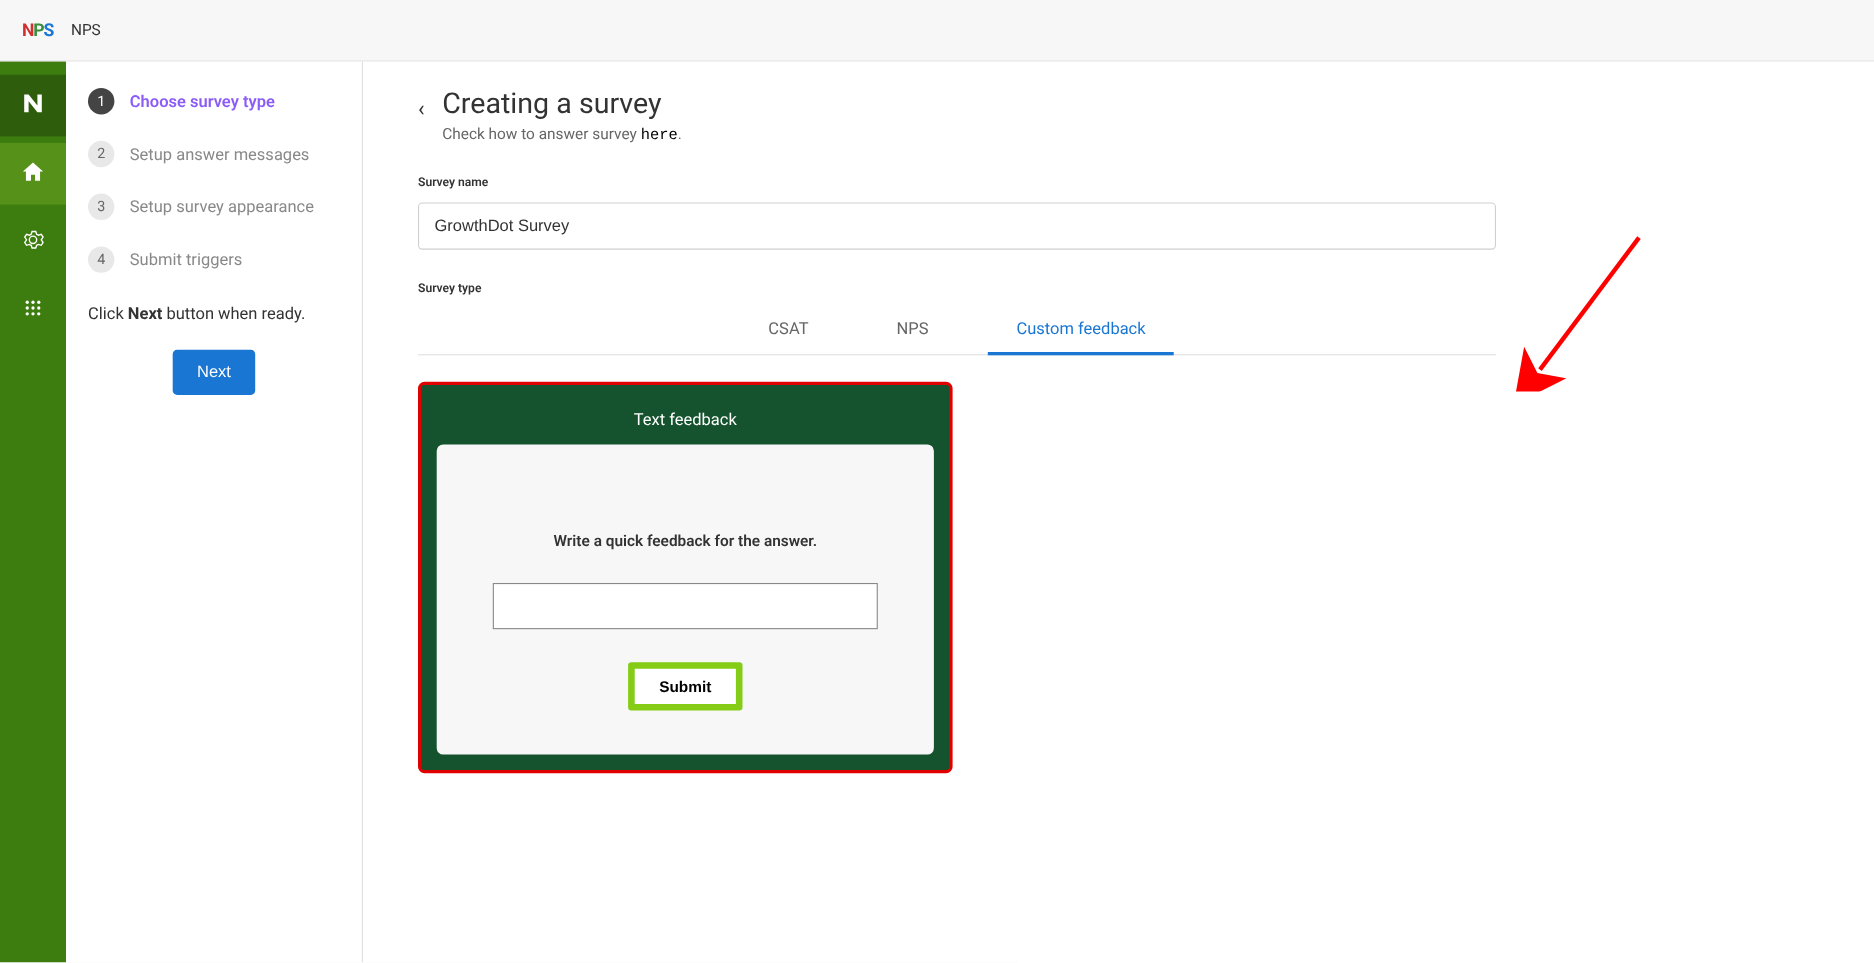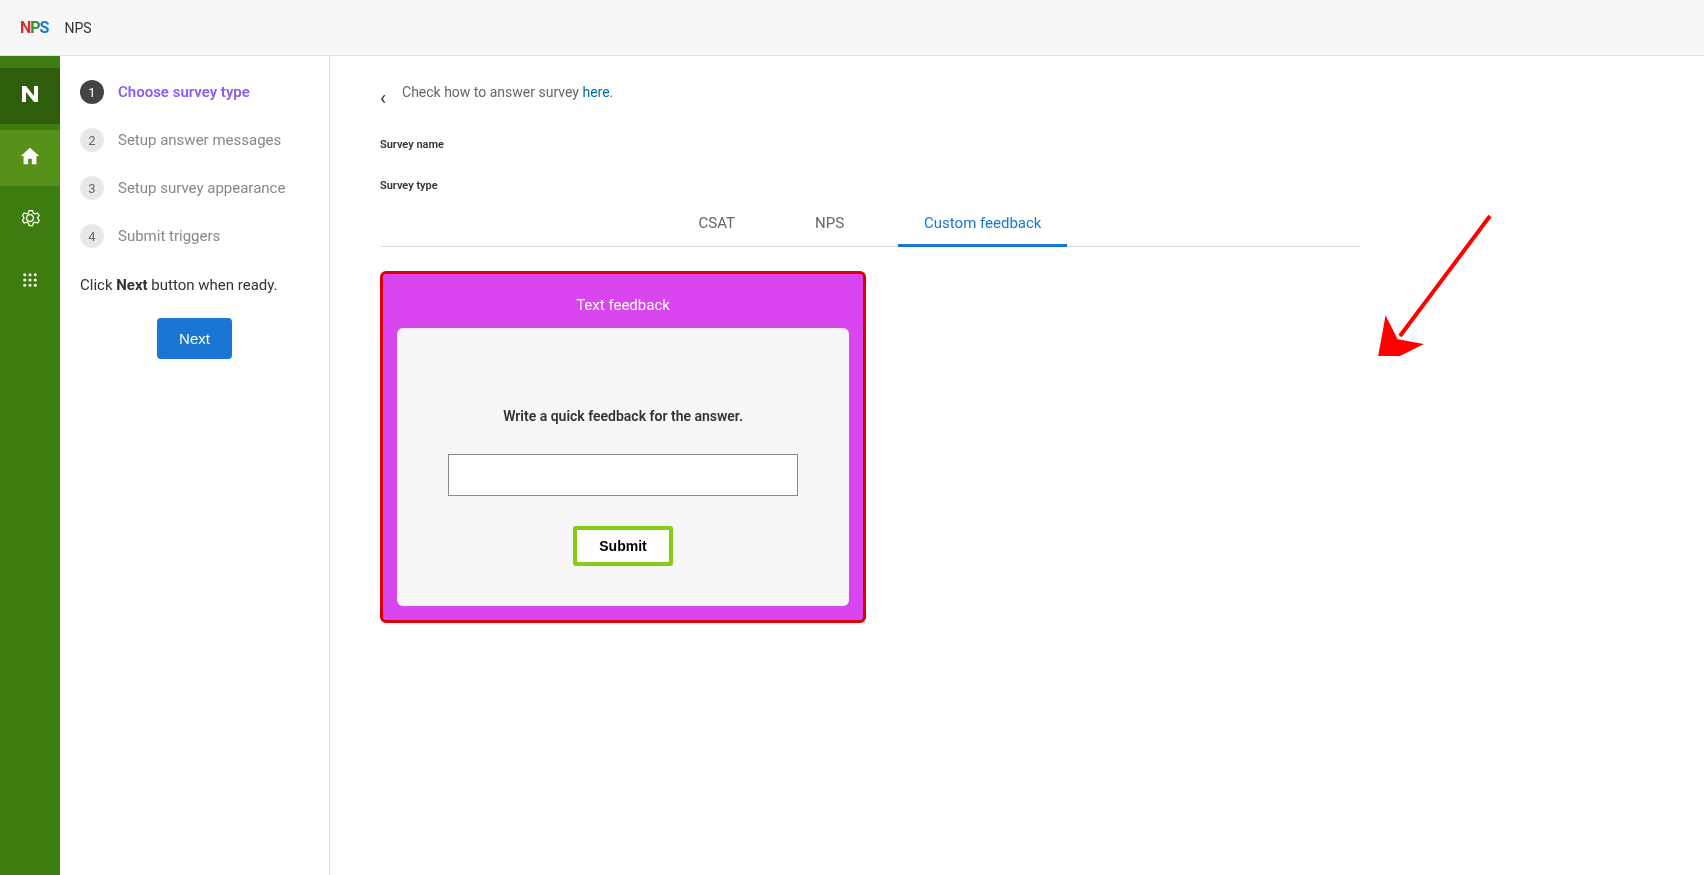--- a/index.html
+++ b/index.html
@@ -31,36 +31,36 @@
 .hint { margin-top: 28px; font-size: 15px; color: #333; }
 .hint strong { font-weight: 700; }
 .next-wrap { text-align: center; margin-top: 24px; }
 .next-btn { background: #1976d2; color: #fff; border: none; padding: 12px 22px; font-size: 15px; border-radius: 4px; cursor: pointer; }
 
 .main { flex: 1; background: #fff; padding: 24px 50px; position: relative; }
 .page-title-row { display: flex; align-items: flex-start; gap: 16px; }
 .back-chev { font-size: 20px; color: #333; cursor: pointer; padding-top: 6px; }
 .page-title { font-size: 26px; color: #333; font-weight: 400; }
 .page-sub { font-size: 14px; color: #666; margin-top: 4px; }
-.page-sub a { color: #0369a1; text-decoration: none; }
+.page-sub a { color: #000000; text-decoration: none; font-family: Liberation Mono, monospace; }
 
 .field-label { font-size: 11px; font-weight: 600; color: #333; margin-top: 28px; margin-bottom: 12px; }
 .survey-name-input { width: 100%; max-width: 980px; padding: 12px 14px; font-size: 15px; border: 1px solid #d0d0d0; border-radius: 4px; color: #333; }
 
 .tabs { display: flex; border-bottom: 1px solid #e0e0e0; max-width: 980px; margin-top: 10px; justify-content: center; gap: 68px; }
 .tab { padding: 10px 6px 14px; font-size: 15px; color: #666; cursor: pointer; position: relative; }
 .tab.active { color: #1976d2; }
 .tab.active::after { content: ''; position: absolute; left: -20px; right: -20px; bottom: -1px; height: 3px; background: #1976d2; }
 
-.preview-card { margin-top: 24px; width: 486px; border: 3px solid #e00000; border-radius: 6px; background: #d946ef; padding: 14px; }
+.preview-card { margin-top: 24px; width: 486px; border: 3px solid #e00000; border-radius: 6px; background: #14532d; padding: 14px; }
 .preview-card-title { text-align: center; color: #fff; font-size: 15px; padding: 8px 0 14px; }
 .preview-inner { background: #f7f7f7; border-radius: 6px; padding: 80px 30px 40px; text-align: center; }
 .feedback-prompt { font-size: 14px; color: #333; font-weight: 600; margin-bottom: 30px; }
 .feedback-input { width: 350px; height: 42px; border: 1px solid #888; background: #fff; margin: 0 auto; display: block; padding: 0 8px; }
-.submit-btn { margin-top: 30px; padding: 8px 22px; border: 4px solid #84cc16; background: #fff; font-size: 14px; font-weight: 600; cursor: pointer; border-radius: 3px; }
+.submit-btn { margin-top: 30px; padding: 8px 22px; border: 6px solid #84cc16; background: #fff; font-size: 14px; font-weight: 600; cursor: pointer; border-radius: 3px; }
 
 .arrow-annotation { position: absolute; left: 1040px; top: 140px; pointer-events: none; }
 </style>
 </head>
 <body>
 
 <div class="top-header">
   <span class="logo"><span class="n">N</span><span class="p">P</span><span class="s">S</span></span>
   <span class="title">NPS</span>
 </div>
@@ -130,27 +130,29 @@
     </div>
     <div class="next-wrap">
       <button class="next-btn">Next</button>
     </div>
   </div>
 
   <div class="main">
     <div class="page-title-row">
       <span class="back-chev">‹</span>
       <div>
+        <h1 class="page-title">Creating a survey</h1>
         <p class="page-sub">
           <span>Check how to answer survey </span><a href="#">here</a><span>.</span>
         </p>
       </div>
     </div>
 
     <div class="field-label">Survey name</div>
+    <input class="survey-name-input" type="text" value="GrowthDot Survey" style="">
 
     <div class="field-label">Survey type</div>
     <div class="tabs">
       <div class="tab">CSAT</div>
       <div class="tab">NPS</div>
       <div class="tab active">Custom feedback</div>
     </div>
 
     <div class="preview-card">
       <div class="preview-card-title">Text feedback</div>

